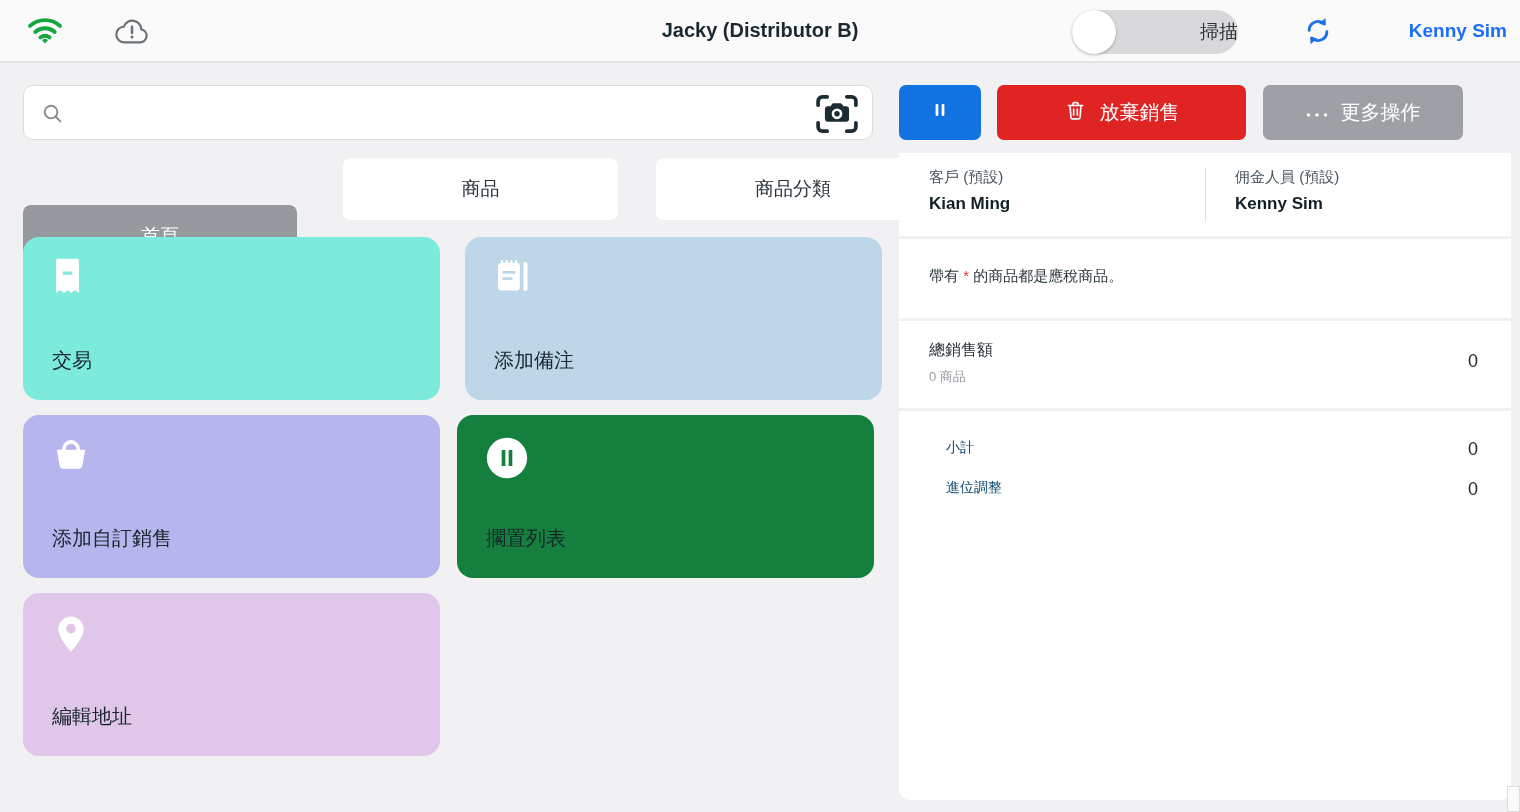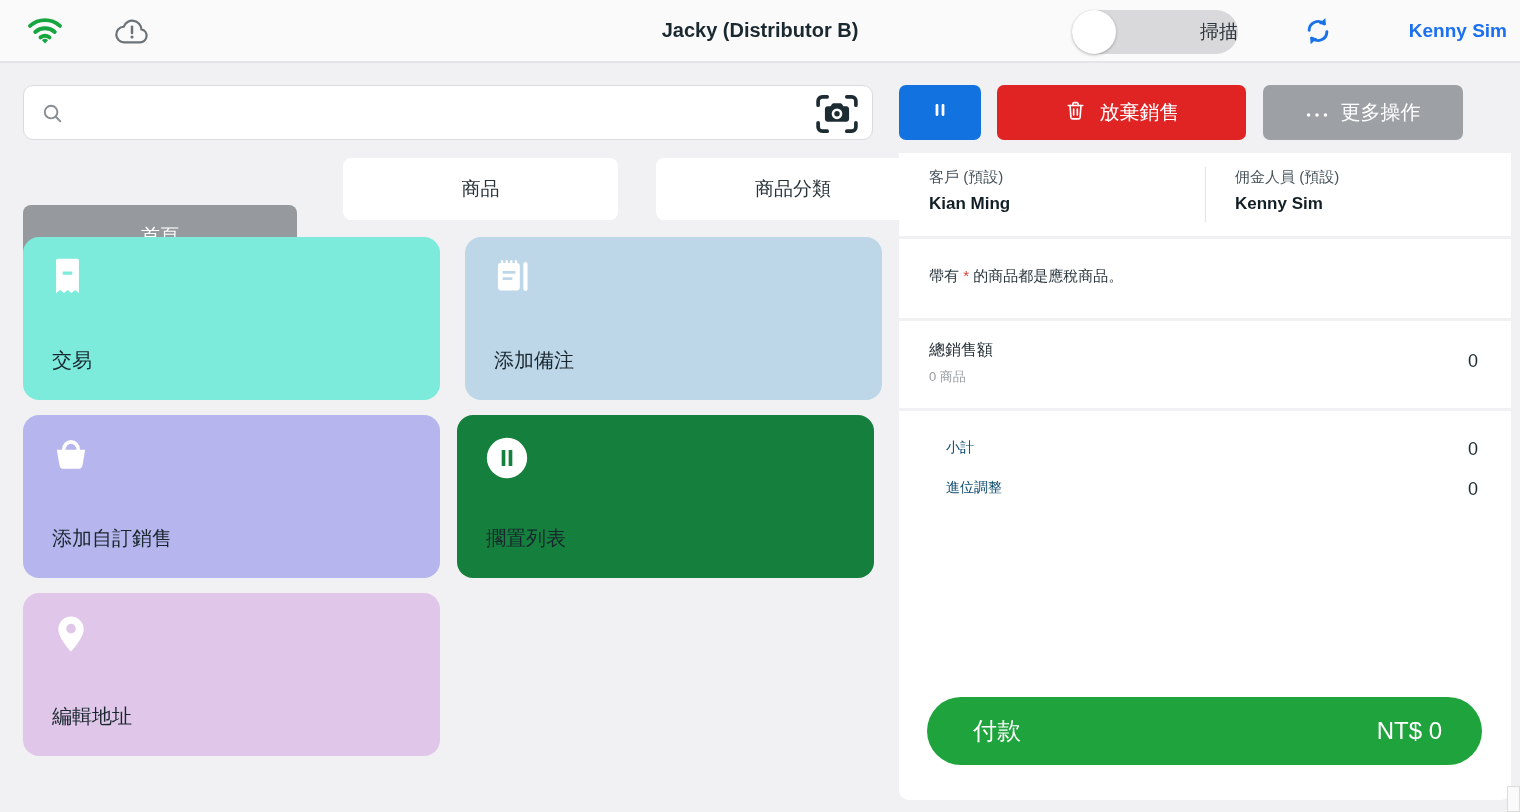--- a/index.html
+++ b/index.html
@@ -224,19 +224,15 @@
   </div>
   <div class="abs row-value" style="right:33px; top:30px;">0</div>
 </div>
 
 <div class="abs card" style="top:411px; height:389px; border-radius:0 0 10px 10px;">
   <div class="abs row-label" style="left:30px; top:28px;">小計</div>
   <div class="abs row-value" style="right:33px; top:28px;">0</div>
   <div class="abs row-label" style="left:30px; top:68px;">進位調整</div>
   <div class="abs row-value" style="right:33px; top:68px;">0</div>
 
-  <div class="abs pay-btn" style="background: rgb(31, 163, 60);">
-    <span style="left:46px;">付款</span>
-    <span style="right:40px; left:auto;">NT$ 0</span>
-  </div>
 </div>
 
 <div class="abs scroll-corner"></div>
 
 </body></html>

